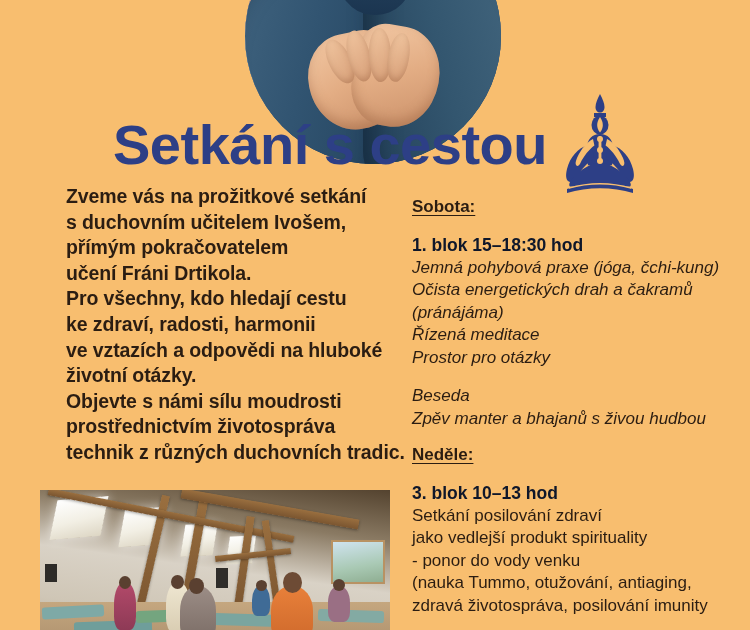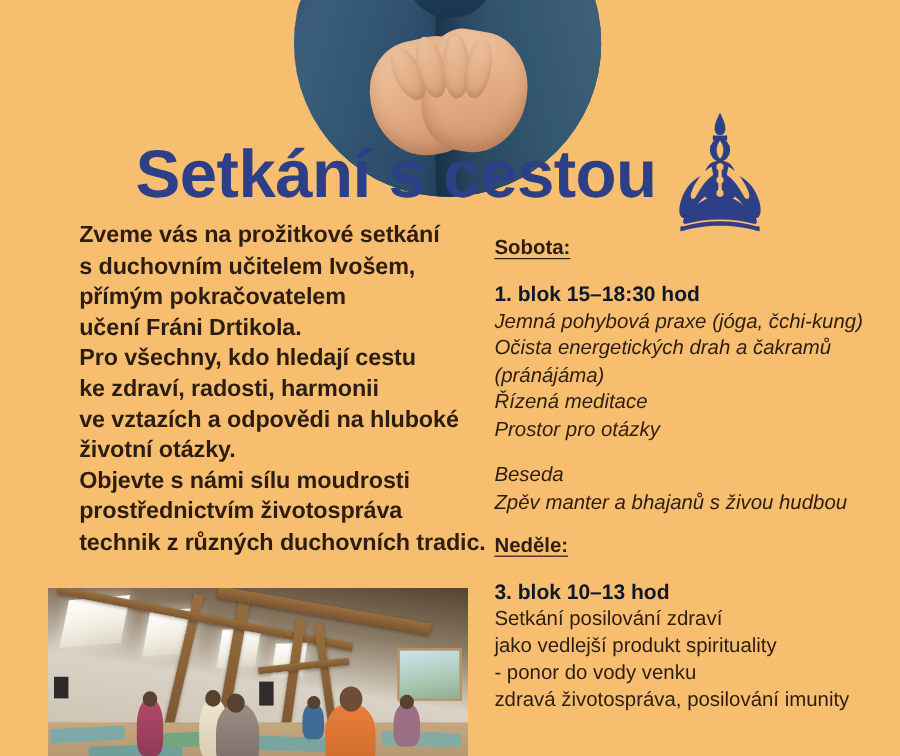--- a/index.html
+++ b/index.html
@@ -363,15 +363,16 @@
 
   <div class="spacer-sm"></div>
 
   <h2 class="day-heading">Neděle:</h2>
 
   <div class="block">
     <p class="block-time">3. blok 10–13 hod</p>
     <p class="block-lines plain">Setkání posilování zdraví</p>
     <p class="block-lines plain">jako vedlejší produkt spirituality</p>
     <p class="block-lines plain">- ponor do vody venku</p>
+    <p class="block-lines plain">(nauka Tummo, otužování, antiaging,</p>
     <p class="block-lines plain">zdravá životospráva, posilování imunity</p>
   </div>
 </div>
 
 </body></html>

